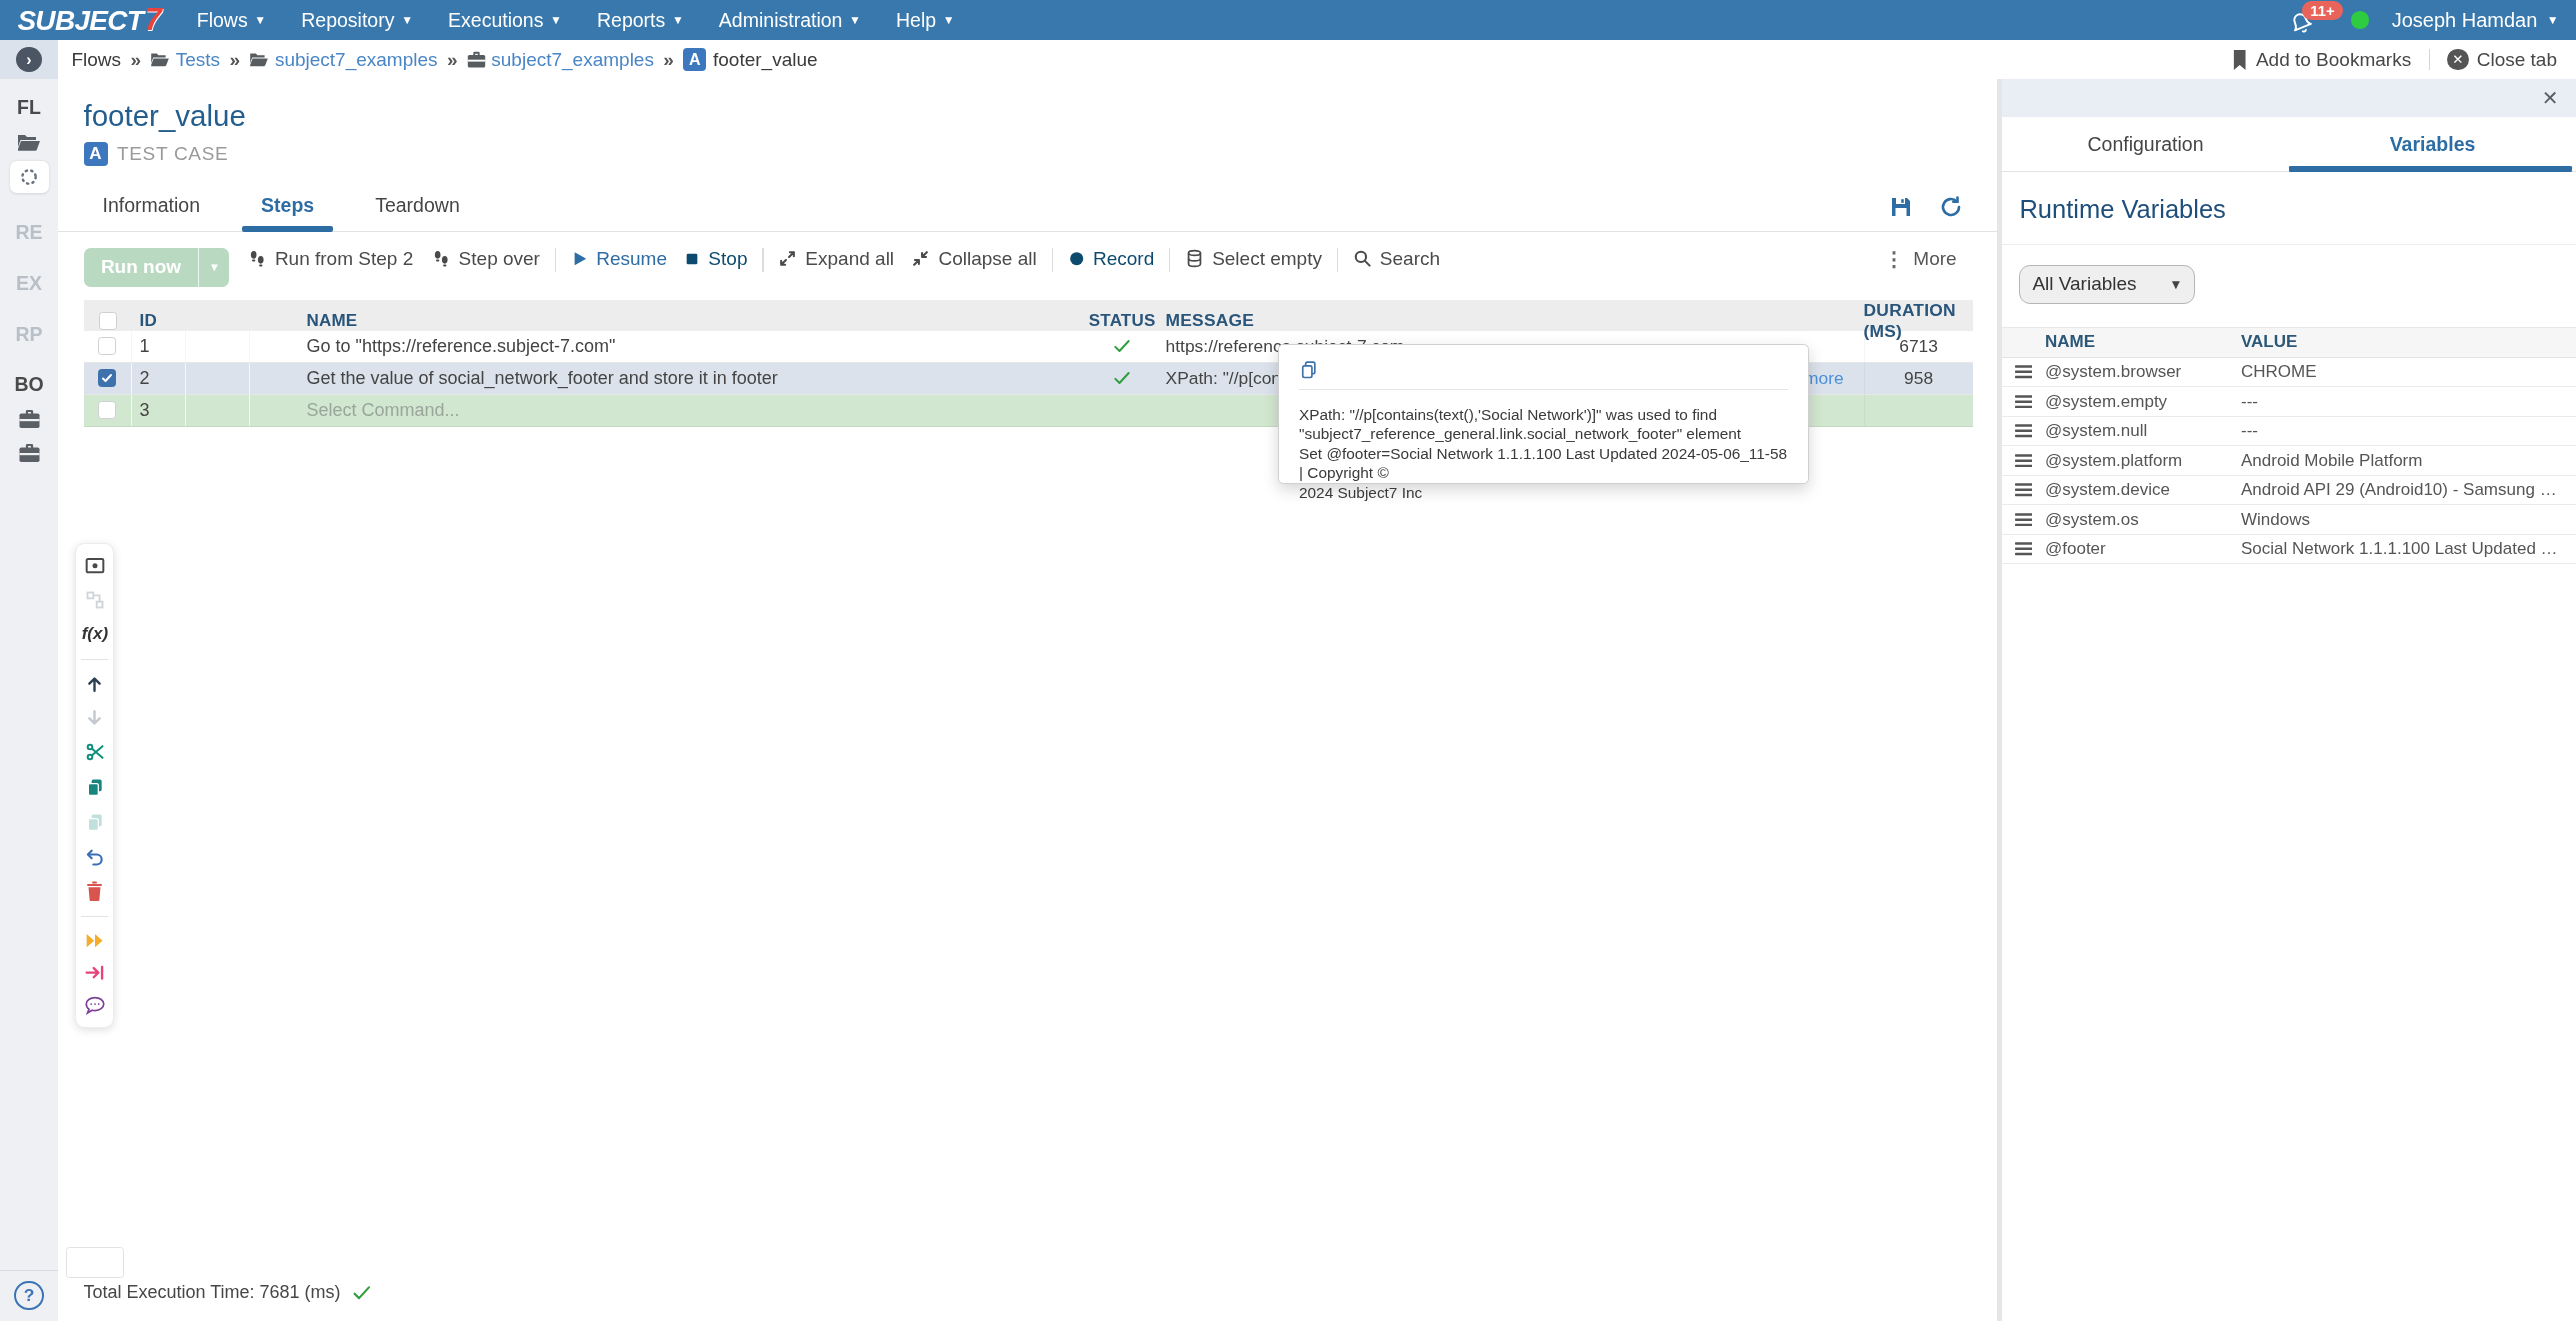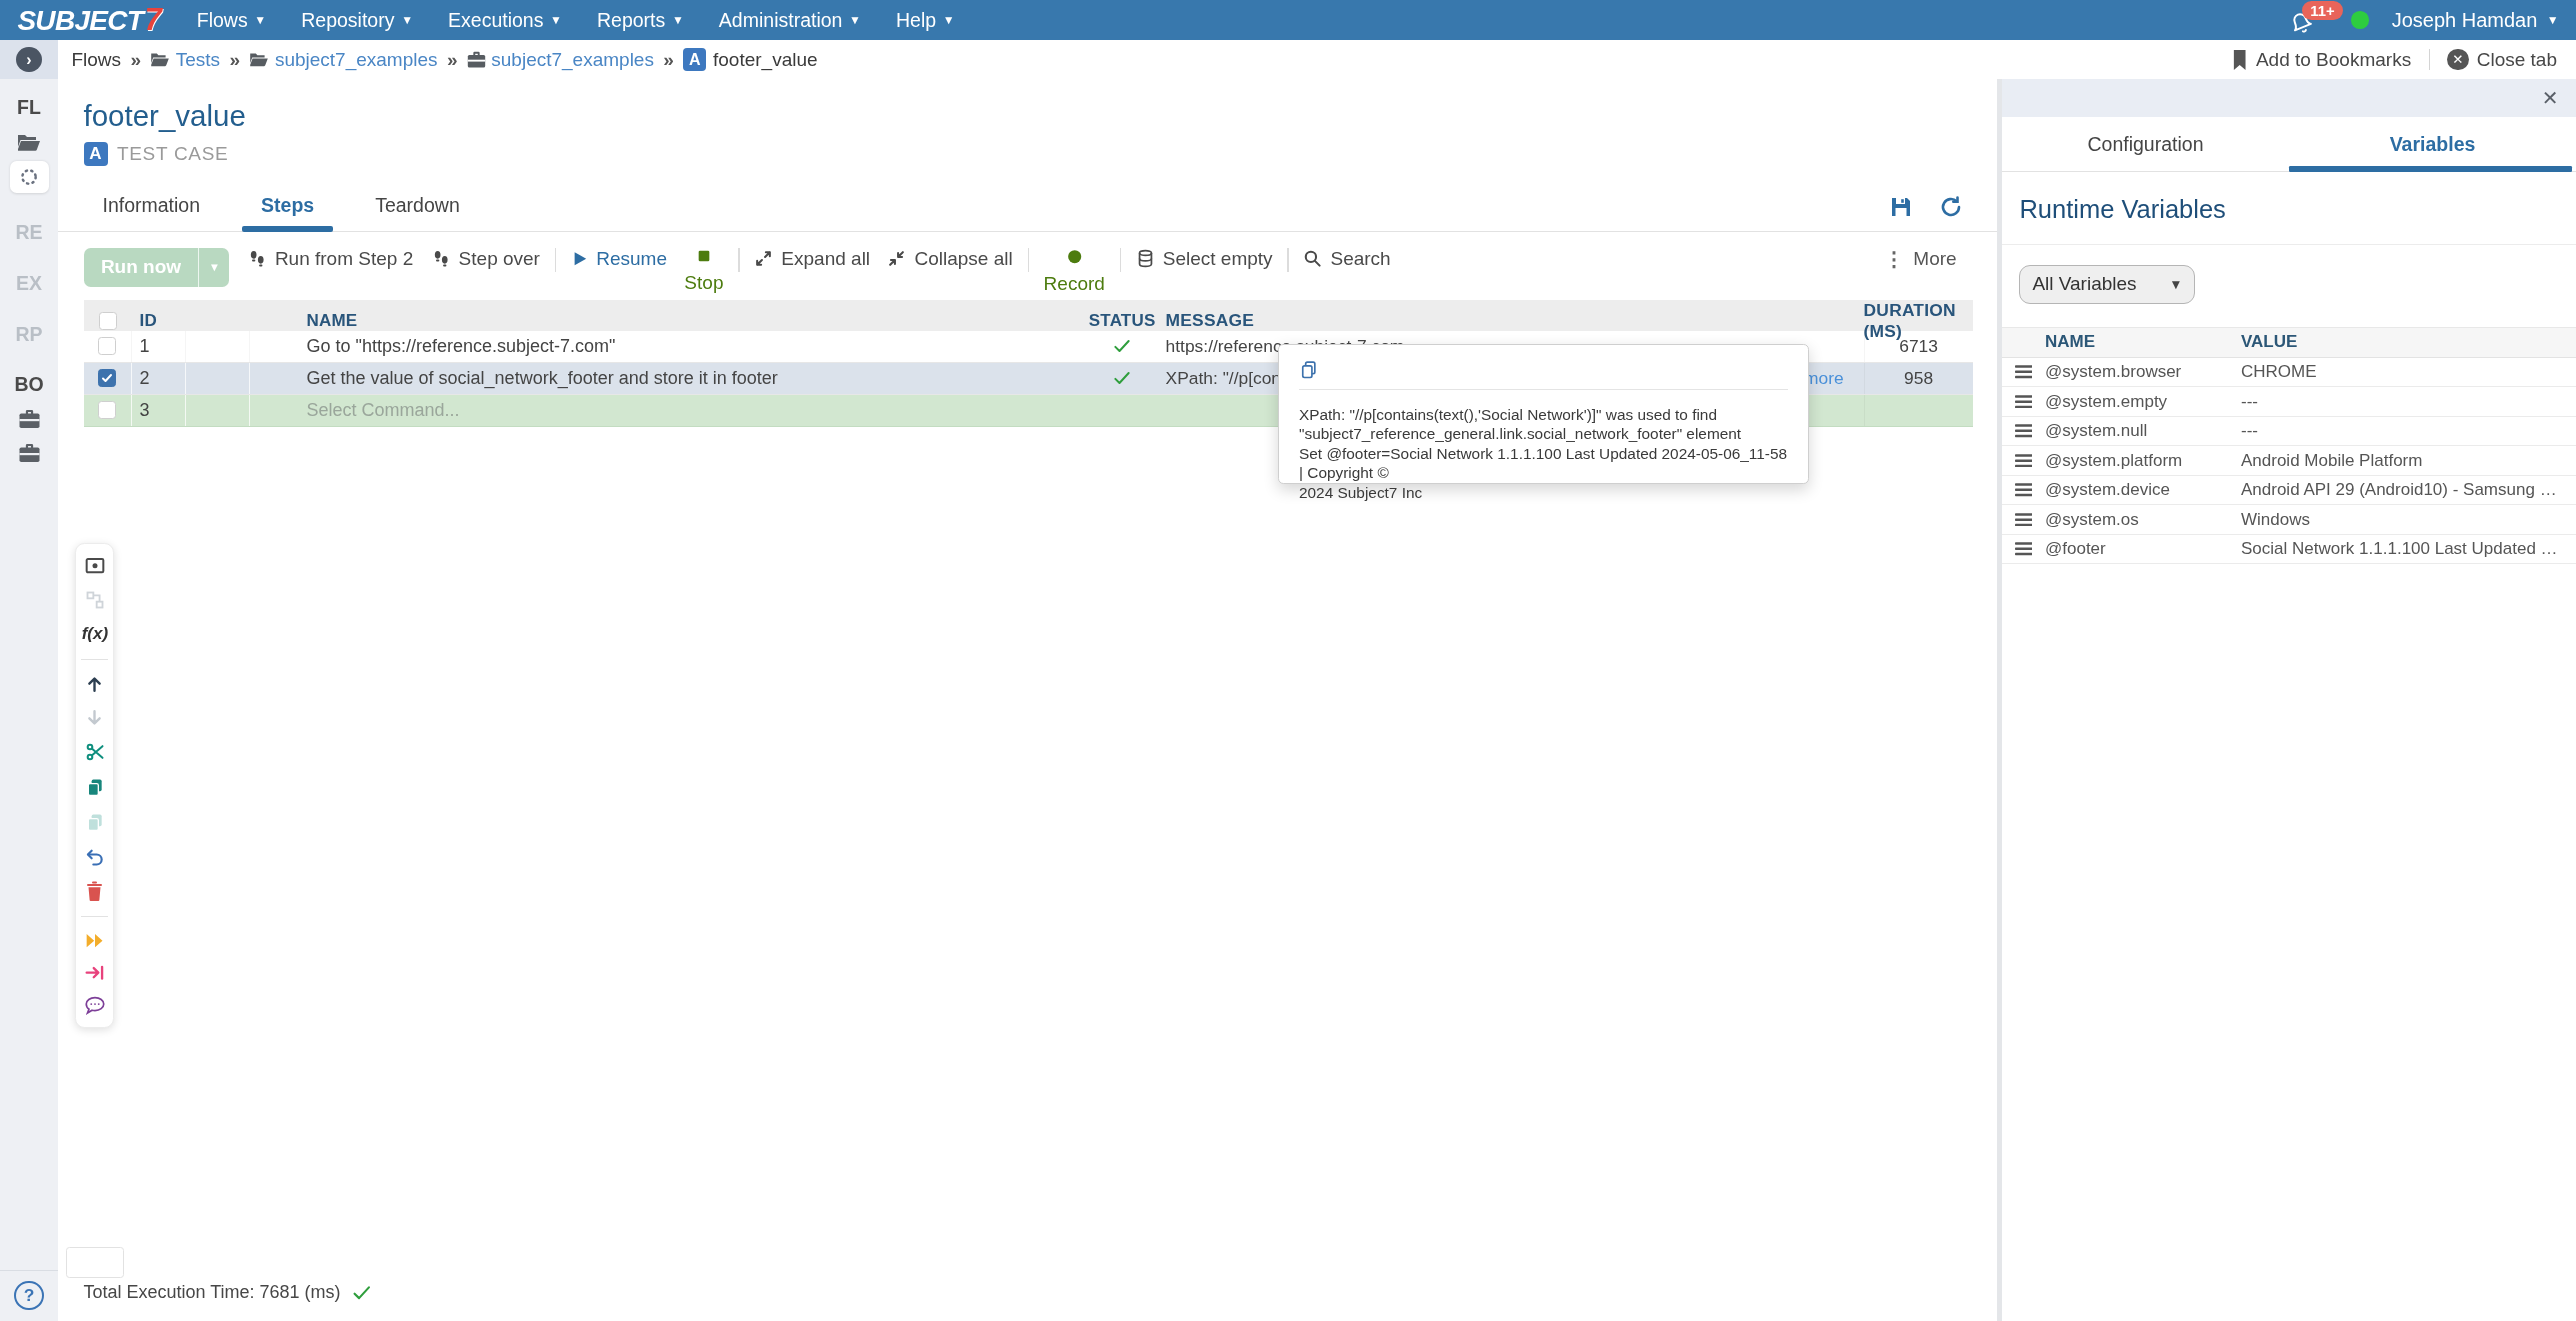--- a/index.html
+++ b/index.html
@@ -68,21 +68,21 @@
   .tabs-right { margin-left:auto; display:flex; align-items:center; gap:25.5px; padding-bottom:12px; color:#2d6da3; }
   .icon-btn { cursor:pointer; color:#2d6da3; }
 
   
   .exec-toolbar { display:flex; align-items:flex-start; margin-top:16px; padding:0 40px 0 25.5px; height:40px; }
   .run-now { display:flex; height:39px; background:#b9d9c1; border-radius:6.7px; overflow:hidden; color:#fff; cursor:default; }
   .run-now-main { padding:0 17.4px; font-size:19px; font-weight:700; display:flex; align-items:center; }
   .run-now-caret { width:31px; border-left:1.3px solid rgba(255,255,255,.75); display:flex; align-items:center; justify-content:center; font-size:11.4px; }
   .tb-item { display:flex; align-items:center; gap:8px; font-size:19px; color:#4a4a4a; cursor:pointer; white-space:nowrap; }
   .tb-item.blue { color:#2d6da3; }
-  .tb-item.red { color:#4d7c0f;flex-direction:column; }
+  .tb-item.red { color:#0c4a6e; }
   .tb-sep { width:1.3px; height:24px; background:#dcdcdc; margin:0 14.8px; }
   .tb-gap { width:17.4px; }
   .more-btn { margin-left:auto; display:flex; align-items:center; gap:9.4px; font-size:19px; color:#555; cursor:pointer; }
   .vdots { color:#666; font-size:20px; font-weight:700; letter-spacing:0; line-height:0.5; }
 
   
   .steps-table { margin:12px 24px 0 25.5px; }
   .trow { display:grid; grid-template-columns:48px 54px 64px 1fr 87px 698px 109px; align-items:center; }
   .thead { background:#ededed; height:31px; font-size:17px; font-weight:700; color:#29557b; letter-spacing:0.2px; }
   .steps-row { height:32px; border-bottom:0.7px solid #e7e7e7; font-size:18px; color:#444; background:#fff; }

